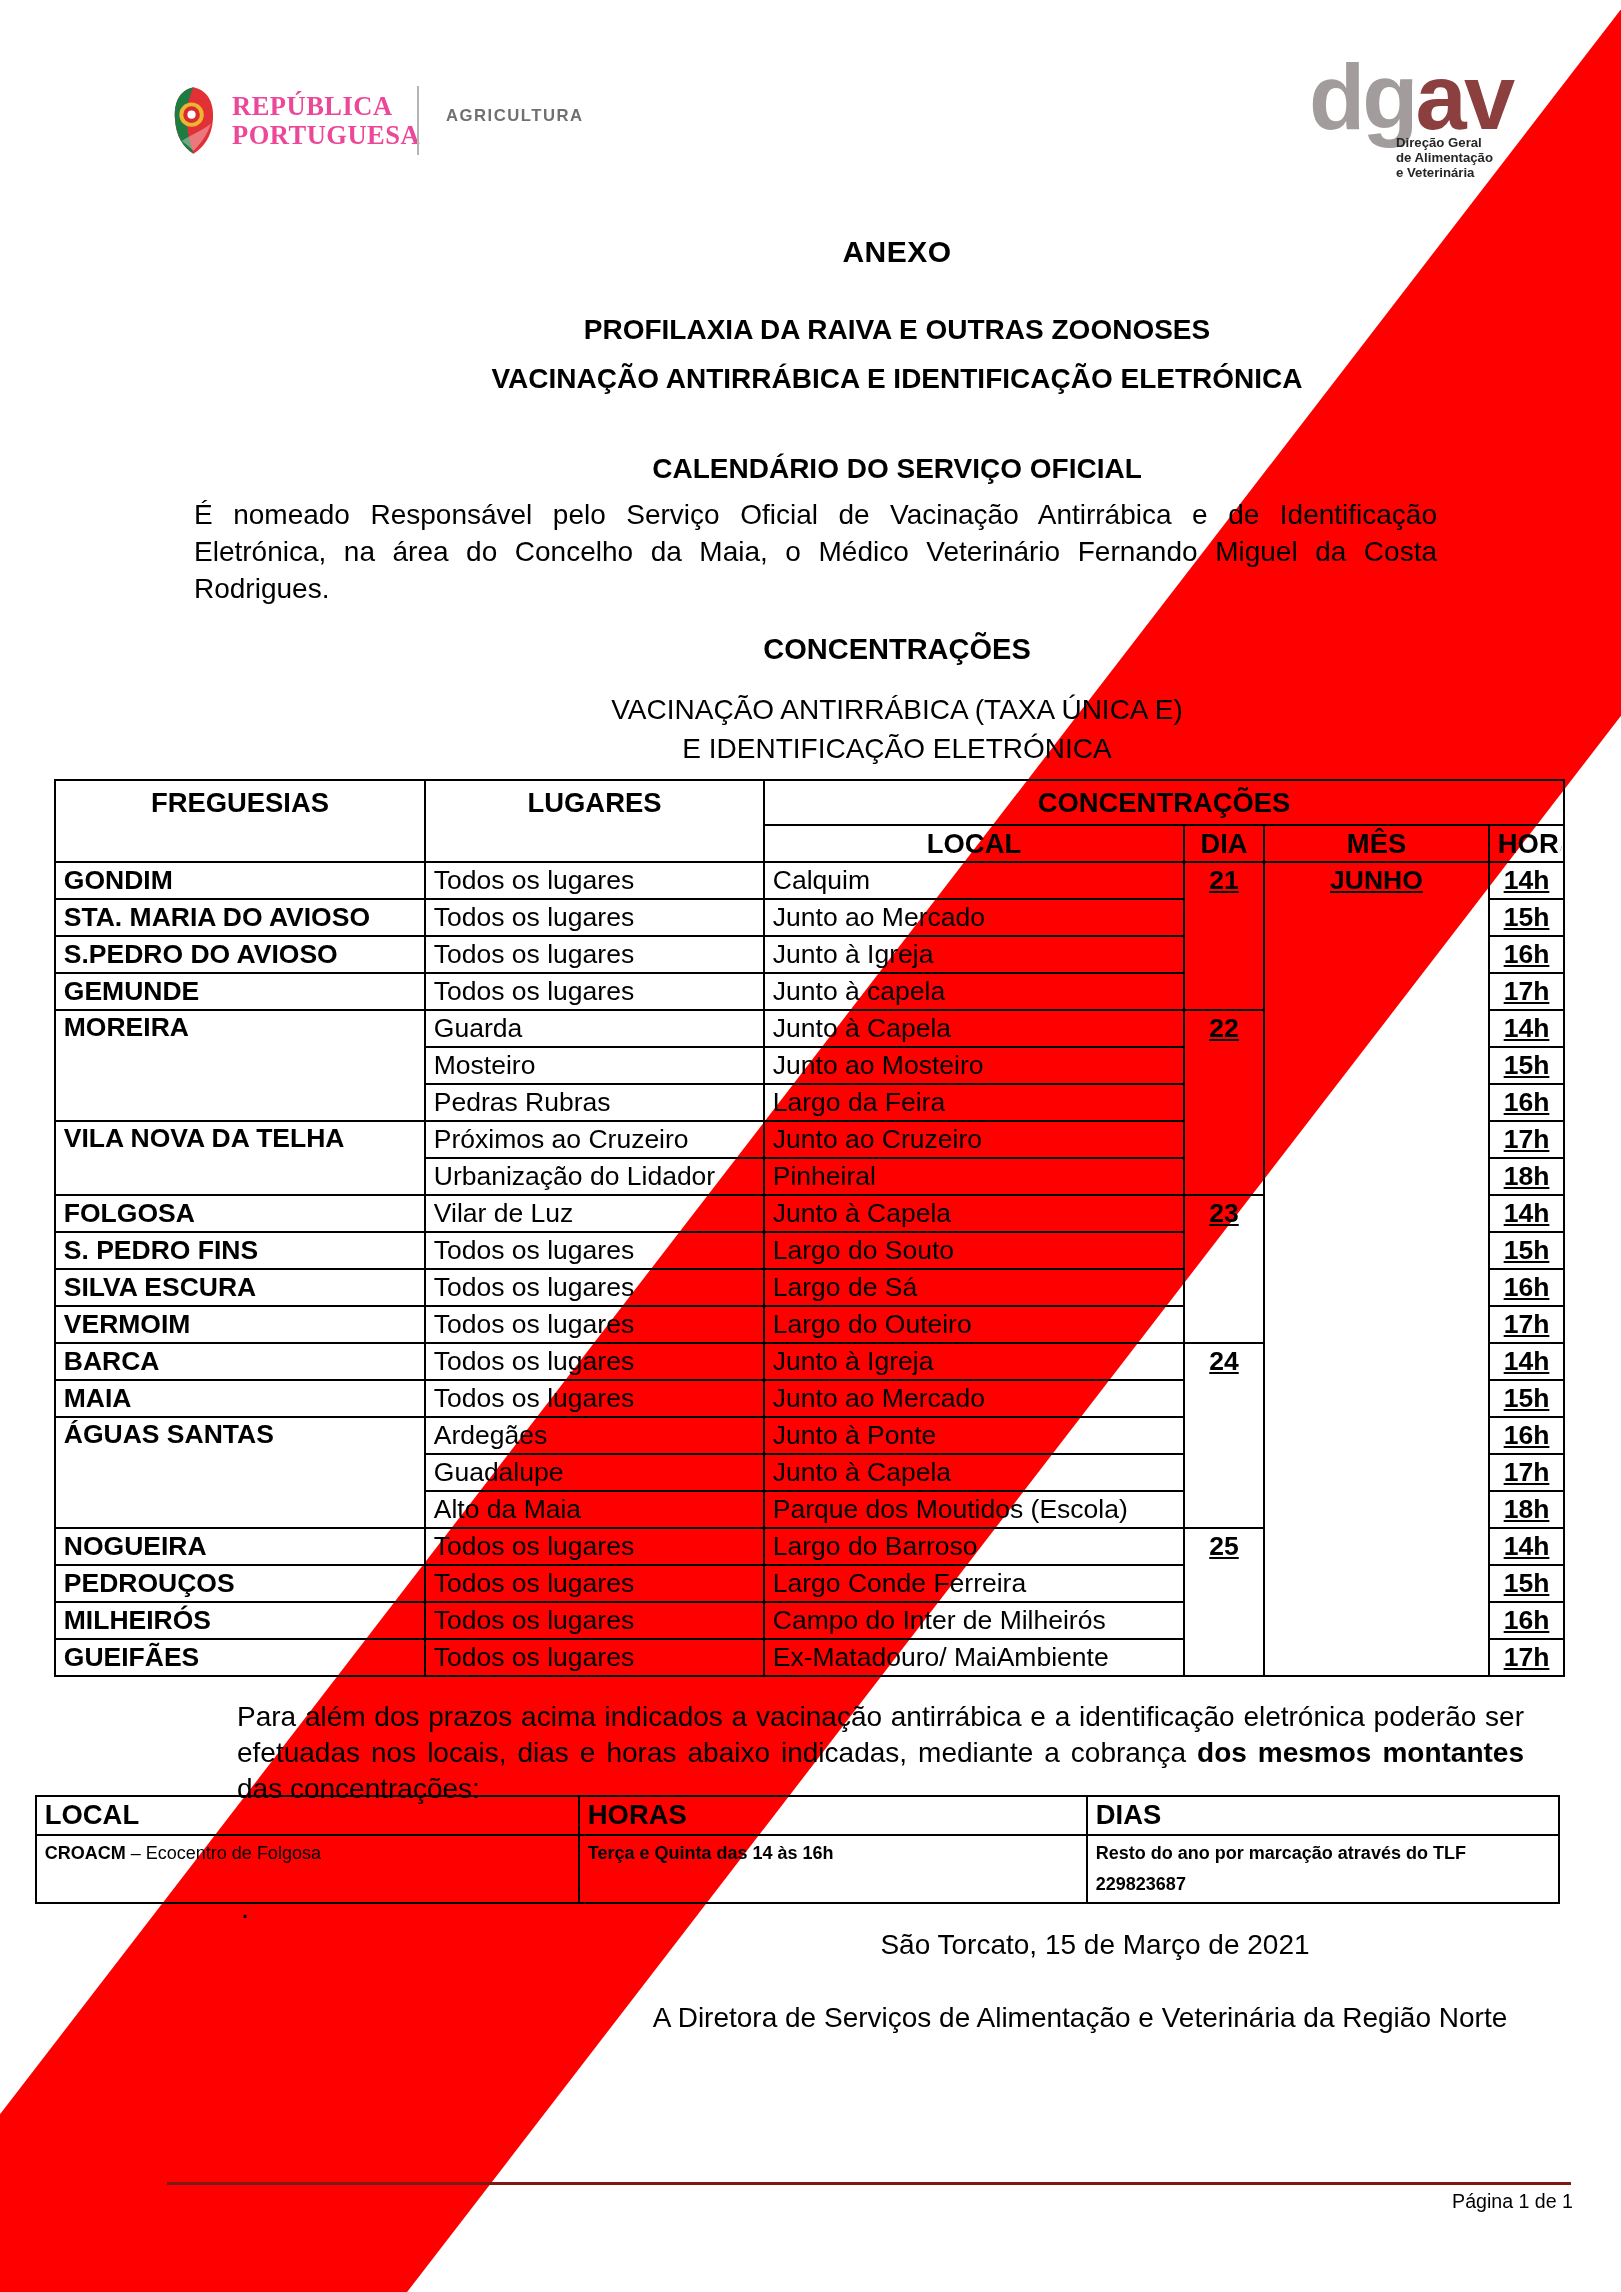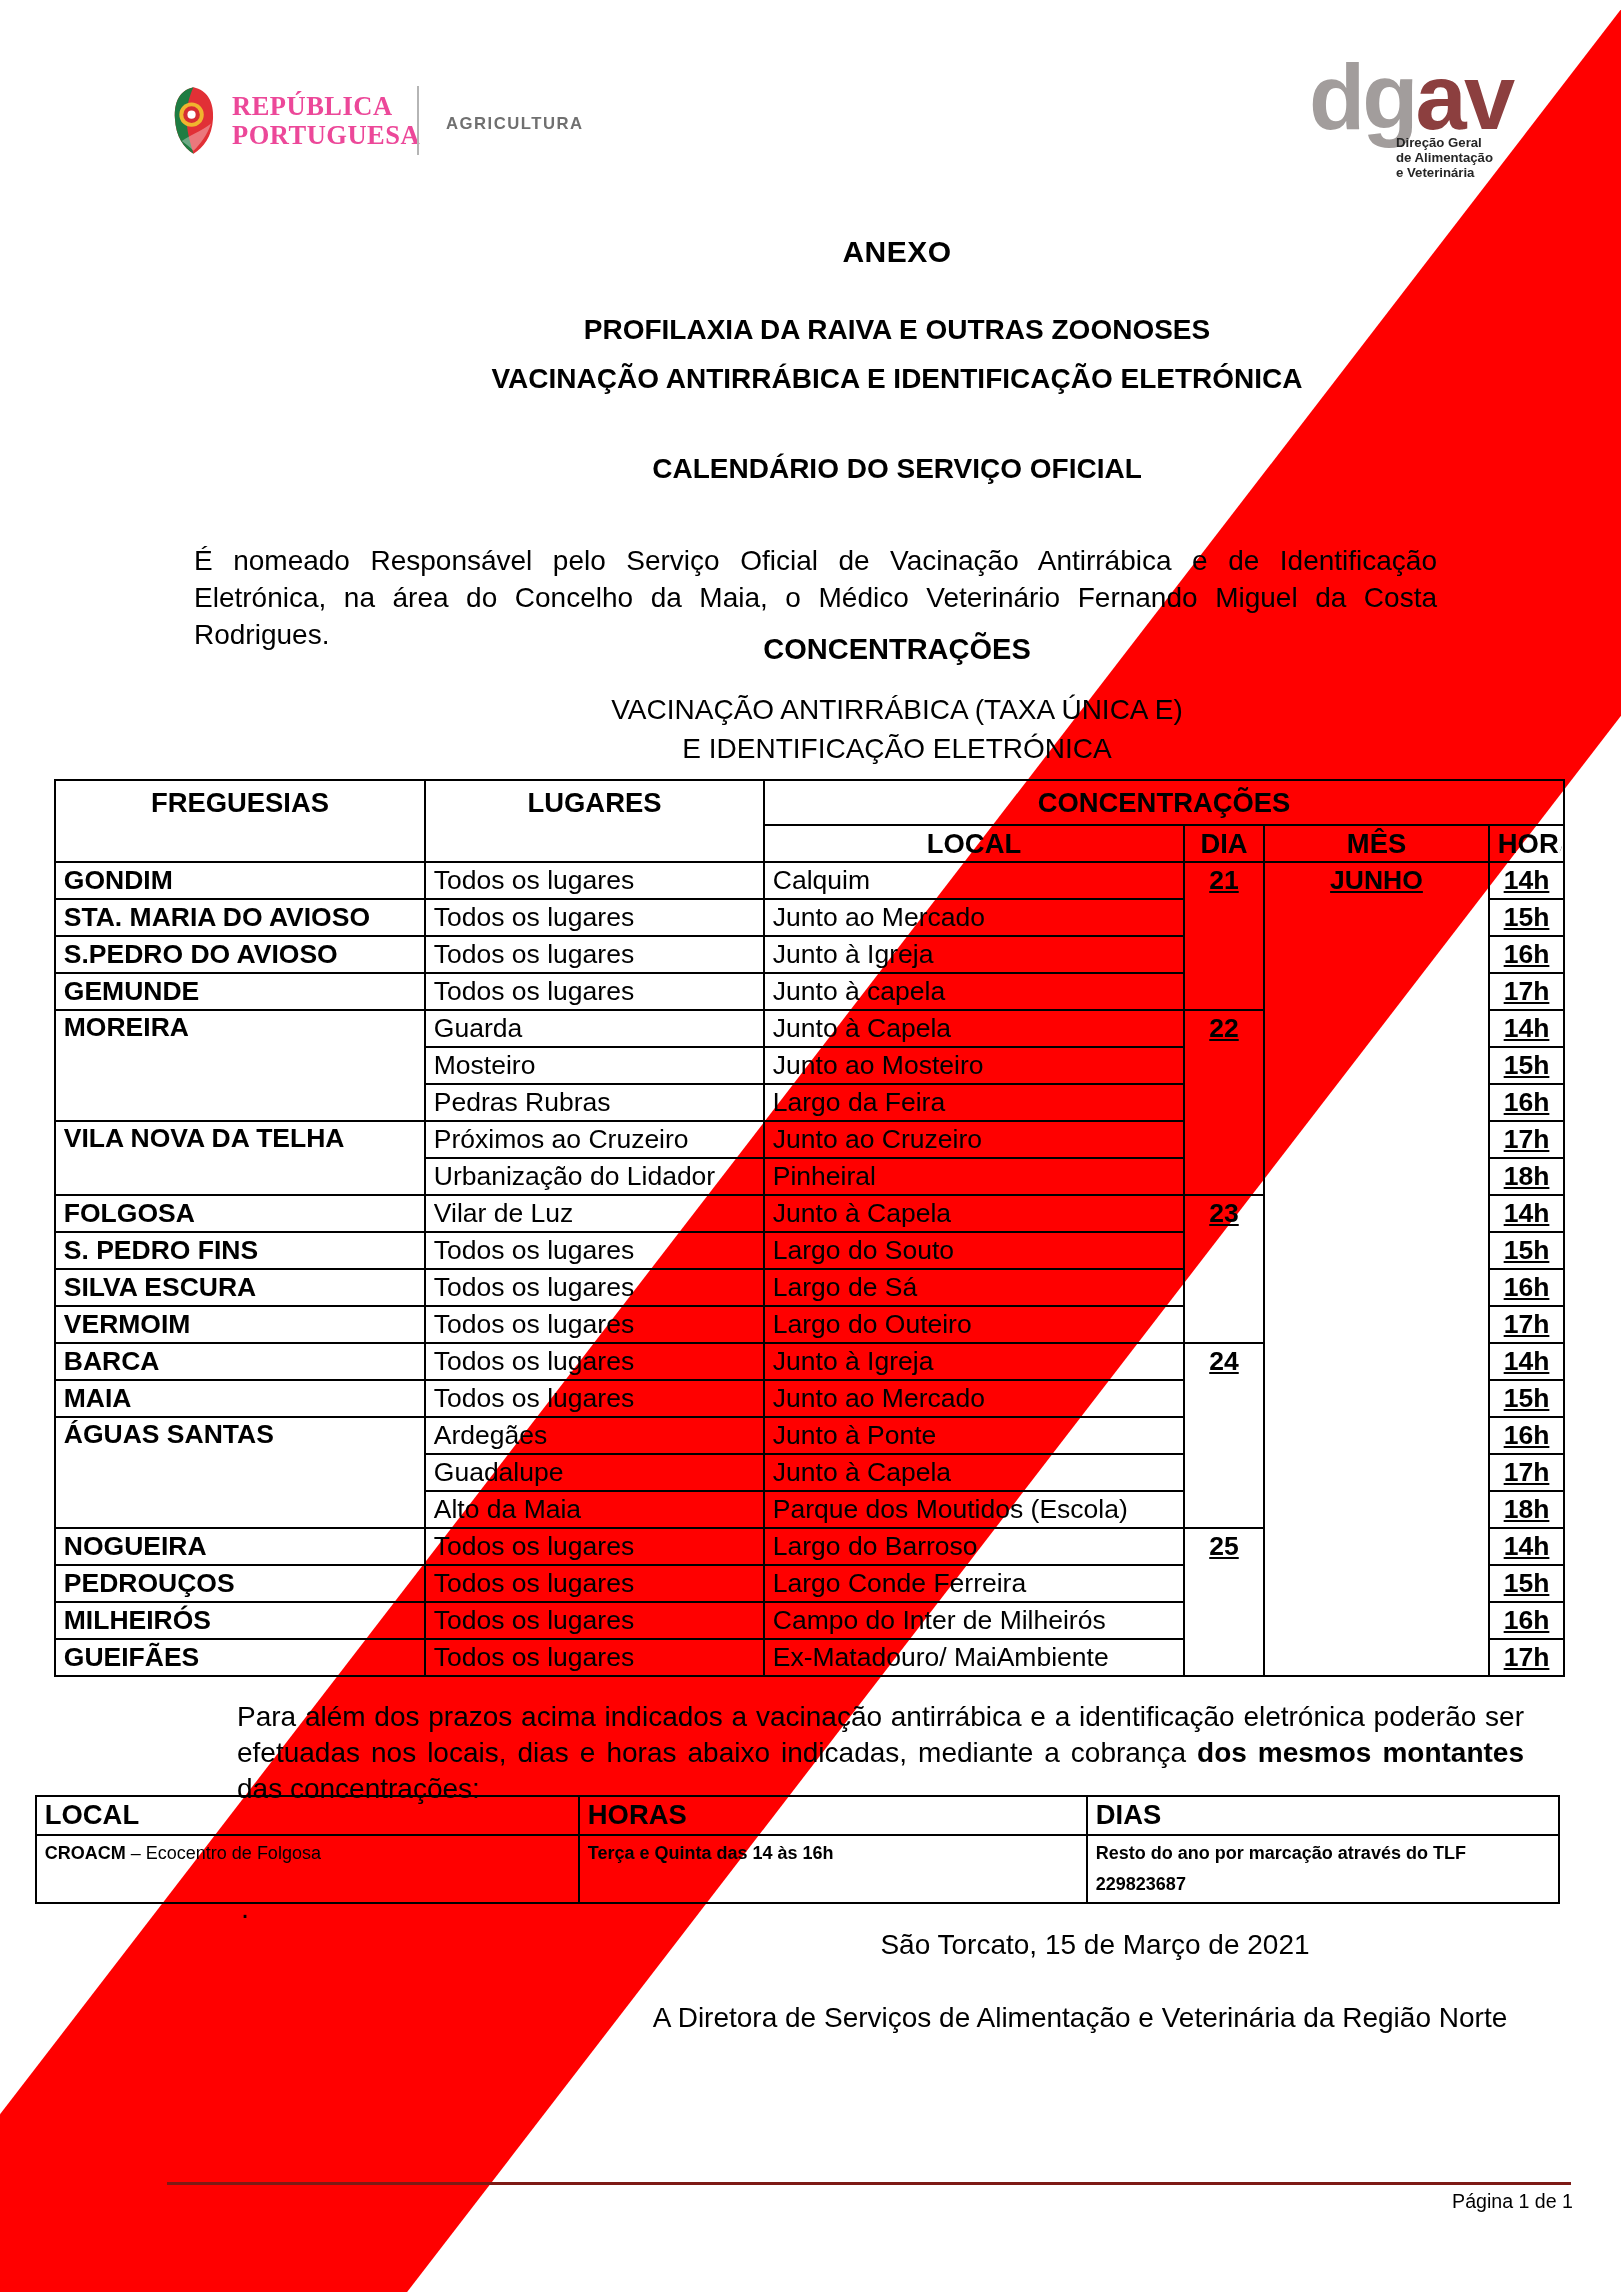--- a/index.html
+++ b/index.html
@@ -19,41 +19,41 @@
   
   .gov-logo{position:absolute;left:172px;top:86px;}
   .gov-text{
     position:absolute;left:232px;top:92px;
     font-family:"Liberation Serif", serif;font-weight:bold;font-size:26.5px;
     line-height:29px;color:#ec4899;letter-spacing:0.5px;
   }
   .logo-divider{position:absolute;left:417px;top:86px;width:2px;height:69px;background:#b5b5b5;}
   .ministry{
     position:absolute;left:446px;top:106px;font-size:16.7px;font-weight:bold;
-    color:#707070;letter-spacing:1.5px;margin-top:8px;
+    color:#707070;letter-spacing:1.5px;
   }
   .dgav{position:absolute;left:1309px;top:51px;font-weight:bold;font-size:92px;line-height:92px;letter-spacing:-2.9px;}
   .dgav .dg{color:#a29d9c;}
   .dgav .av{color:#8c3f3f;}
   .dgav-sub{
     position:absolute;left:1396px;top:135px;font-size:13.2px;font-weight:bold;
     line-height:15px;color:#262626;
   }
 
   
   .h-center{position:absolute;transform:translateX(-50%);white-space:nowrap;font-weight:bold;}
   .t-anexo{left:897px;top:235px;font-size:30px;letter-spacing:0.5px;}
   .t-1{left:897px;top:314px;font-size:28px;}
   .t-2{left:897px;top:363px;font-size:28px;}
   .t-3{left:897px;top:453px;font-size:28px;}
   .t-conc{left:897px;top:633px;font-size:29px;}
   .t-sub{left:897px;top:690px;font-size:28px;font-weight:normal;text-align:center;line-height:39px;transform:translateX(-50%);position:absolute;}
 
   .intro{
-    position:absolute;left:194px;top:542px;width:1243px;
+    position:absolute;left:194px;top:496px;width:1243px;
     font-size:28px;line-height:37px;text-align:justify;
   }
 
   
   table{border-collapse:collapse;table-layout:fixed;}
   .main-table{position:absolute;left:54px;top:779px;width:1511px;}
   .main-table td,.main-table th{border:2px solid #000;padding:0 7.8px;overflow:hidden;white-space:nowrap;}
   .main-table th{font-size:27.4px;border-radius:32px;}
   .hdr1{height:45px;}
   .hdr2{height:37px;}

